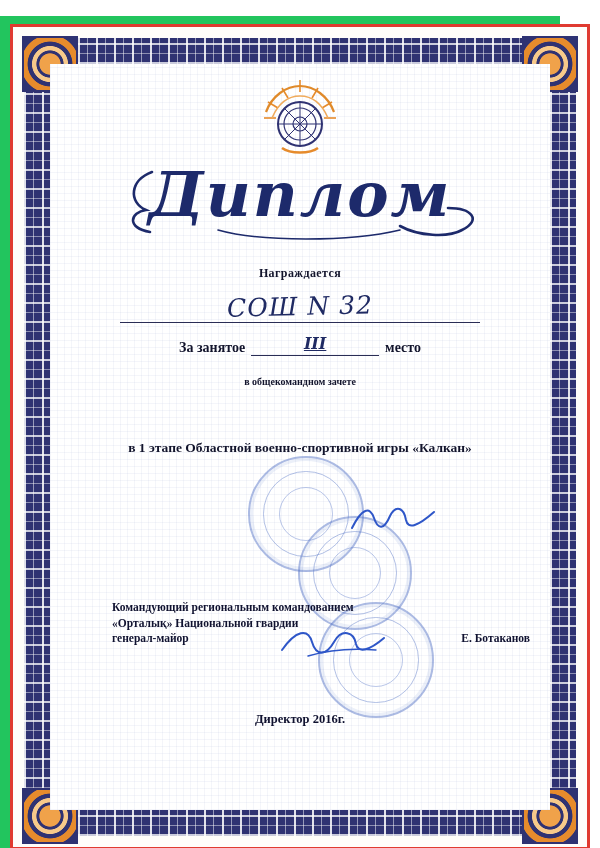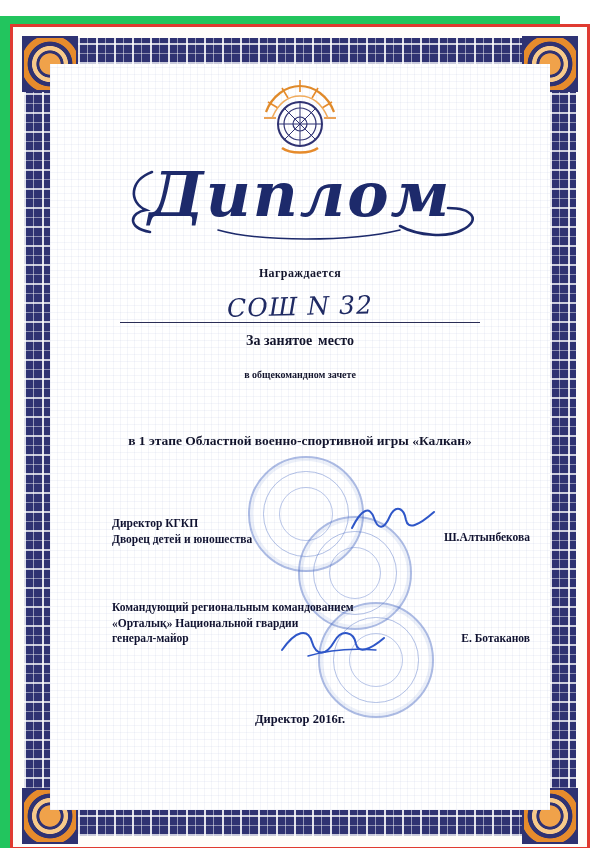--- a/index.html
+++ b/index.html
@@ -337,20 +337,23 @@
 
       <div class="line-awarded">Награждается</div>
 
       <div class="recipient-row">
         <div class="recipient-rule"></div>
         <div class="recipient-hand">СОШ N 32</div>
       </div>
 
       <div class="place-row">
         <span>За занятое</span>
+        <span class="place-blank">
+          <span class="place-hand">III</span>
+        </span>
         <span>место</span>
       </div>
 
       <div class="line-team">в общекомандном зачете</div>
 
       <div class="line-event">в 1 этапе Областной военно-спортивной игры «Калкан»</div>
     </div>
 
     <div class="stamp stamp-1">
       <div class="stamp-inner"></div>
@@ -358,25 +361,20 @@
     </div>
     <div class="stamp stamp-2">
       <div class="stamp-inner"></div>
       <div class="stamp-inner2"></div>
     </div>
     <div class="stamp stamp-3">
       <div class="stamp-inner"></div>
       <div class="stamp-inner2"></div>
     </div>
 
-    <div class="sig-block sig-1">
-      <div class="sig-left">Директор КГКП</div><br>
-      <div class="sig-left">Дворец детей и юношества</div>
-      <div class="sig-name">Ш.Алтынбекова</div>
-    </div>
 
     <svg class="sign-scribble sc-1" width="90" height="34" viewBox="0 0 90 34">
       <path d="M4 26 C14 6 22 4 26 16 C30 28 36 28 42 14 C48 2 56 6 58 18 C60 28 70 24 86 10" stroke="#2e56c8" stroke-width="2" fill="none" stroke-linecap="round"></path>
     </svg>
 
     <div class="sig-block sig-2">
       <div class="sig-left">Командующий региональным командованием</div><br>
       <div class="sig-left">«Орталық» Национальной гвардии</div><br>
       <div class="sig-left">генерал-майор</div>
       <div class="sig-name">Е. Ботаканов</div>

